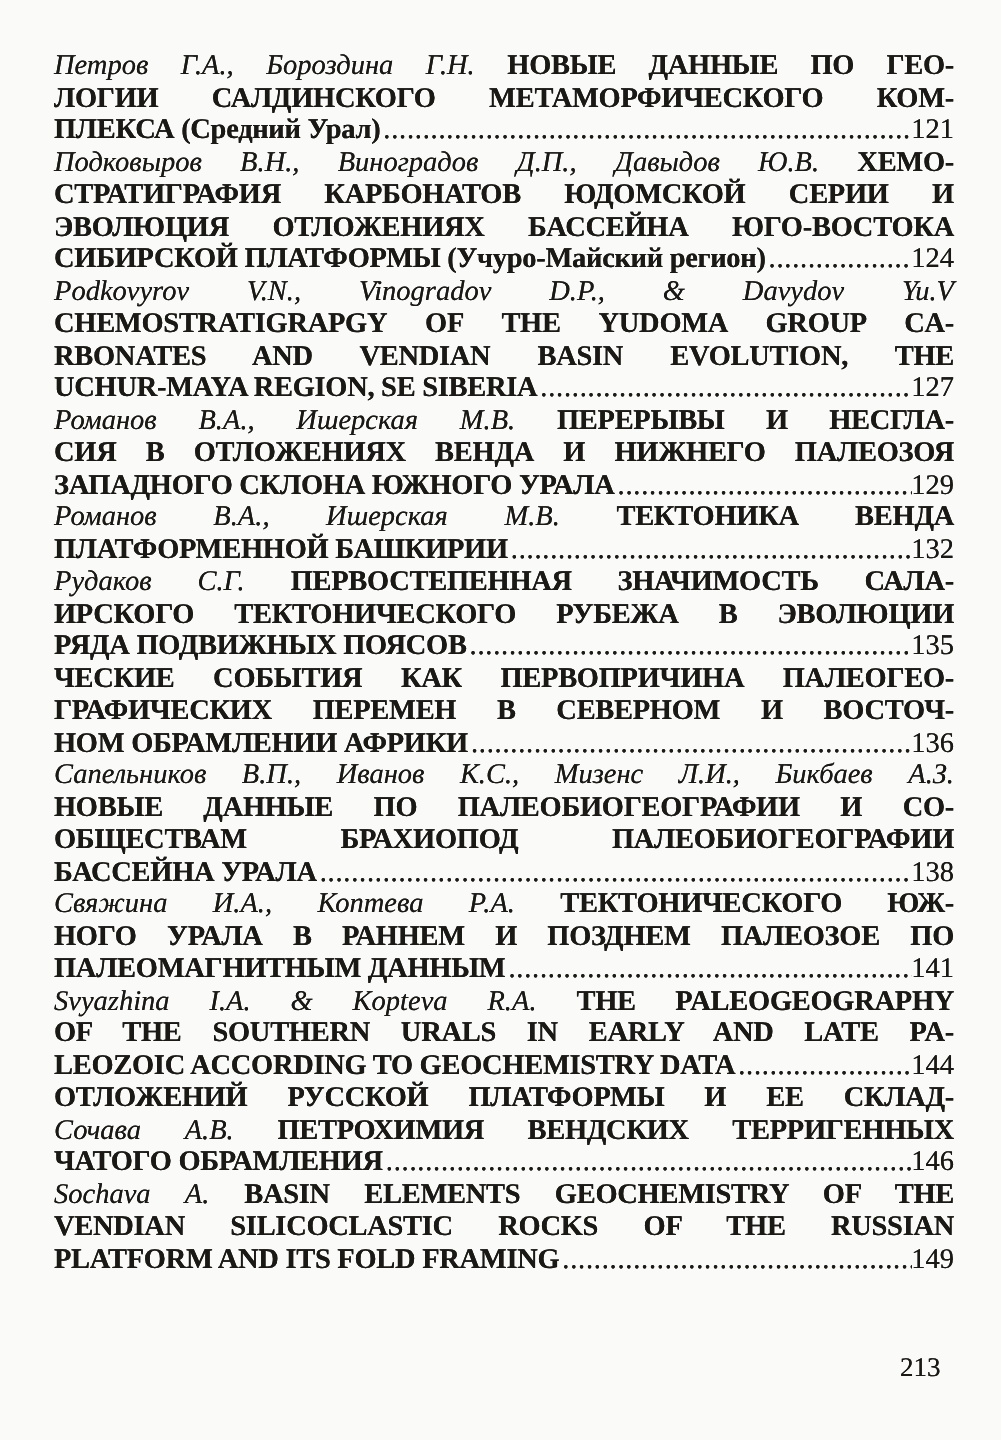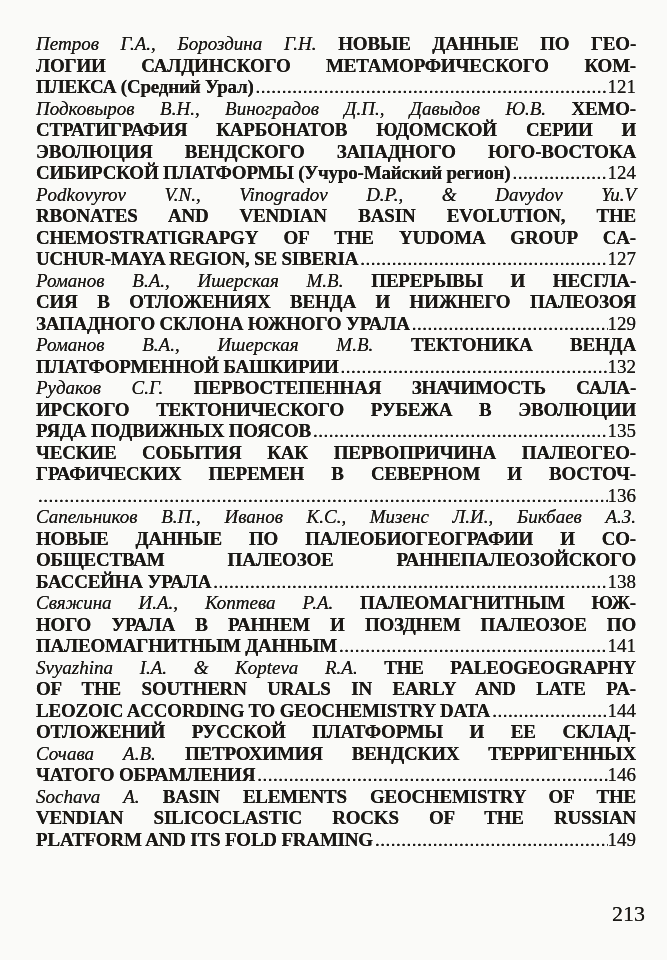--- a/index.html
+++ b/index.html
@@ -62,49 +62,49 @@
     letter-spacing: 0.5px;
     margin-left: 2px;
   }
   .pagenum {
     font-weight: 400;
     white-space: nowrap;
   }
   .folio {
     position: absolute;
     top: 901px;
-    right: 22px;
-    font-size: 22px;
+    right: 40px;
+    font-size: 18px;
     font-weight: 400;
     text-shadow: 0 0 0.3px currentColor;
   }
 </style>
 </head>
 <body>
 
 <div class="page">
   <div class="toc">
       <div class="line justify"><span class="text"><span class="seg-italic">Петров Г.А., Бороздина Г.Н.</span> <span class="seg-bold">НОВЫЕ ДАННЫЕ ПО ГЕО-</span></span></div>
       <div class="line justify"><span class="text"><span class="seg-bold">ЛОГИИ САЛДИНСКОГО МЕТАМОРФИЧЕСКОГО КОМ-</span></span></div>
       <div class="line has-page">
         <span class="text"><span class="seg-bold">ПЛЕКСА (Средний Урал)</span></span>
         <span class="leader">....................................................................................................................................................................................</span>
         <span class="pagenum">121</span>
       </div>
       <div class="line justify"><span class="text"><span class="seg-italic">Подковыров В.Н., Виноградов Д.П., Давыдов Ю.В.</span> <span class="seg-bold">ХЕМО-</span></span></div>
       <div class="line justify"><span class="text"><span class="seg-bold">СТРАТИГРАФИЯ КАРБОНАТОВ ЮДОМСКОЙ СЕРИИ И</span></span></div>
-      <div class="line justify"><span class="text"><span class="seg-bold">ЭВОЛЮЦИЯ ВЕНДСКОГО ЗАПАДНОГО ЮГО-ВОСТОКА</span></span></div>
+      <div class="line justify"><span class="text"><span class="seg-bold">ЭВОЛЮЦИЯ ОТЛОЖЕНИЯХ БАССЕЙНА ЮГО-ВОСТОКА</span></span></div>
       <div class="line has-page">
         <span class="text"><span class="seg-bold">СИБИРСКОЙ ПЛАТФОРМЫ (Учуро-Майский регион)</span></span>
         <span class="leader">....................................................................................................................................................................................</span>
         <span class="pagenum">124</span>
       </div>
       <div class="line justify"><span class="text"><span class="seg-italic">Podkovyrov V.N., Vinogradov D.P., &amp; Davydov Yu.V</span></span></div>
+      <div class="line justify"><span class="text"><span class="seg-bold">CHEMOSTRATIGRAPGY OF THE YUDOMA GROUP CA-</span></span></div>
       <div class="line justify"><span class="text"><span class="seg-bold">RBONATES AND VENDIAN BASIN EVOLUTION, THE</span></span></div>
-      <div class="line justify"><span class="text"><span class="seg-bold">CHEMOSTRATIGRAPGY OF THE YUDOMA GROUP CA-</span></span></div>
       <div class="line has-page">
         <span class="text"><span class="seg-bold">UCHUR-MAYA REGION, SE SIBERIA</span></span>
         <span class="leader">....................................................................................................................................................................................</span>
         <span class="pagenum">127</span>
       </div>
       <div class="line justify"><span class="text"><span class="seg-italic">Романов В.А., Ишерская М.В.</span> <span class="seg-bold">ПЕРЕРЫВЫ И НЕСГЛА-</span></span></div>
       <div class="line justify"><span class="text"><span class="seg-bold">СИЯ В ОТЛОЖЕНИЯХ ВЕНДА И НИЖНЕГО ПАЛЕОЗОЯ</span></span></div>
       <div class="line has-page">
         <span class="text"><span class="seg-bold">ЗАПАДНОГО СКЛОНА ЮЖНОГО УРАЛА</span></span>
         <span class="leader">....................................................................................................................................................................................</span>
@@ -119,32 +119,33 @@
       <div class="line justify"><span class="text"><span class="seg-italic">Рудаков С.Г.</span> <span class="seg-bold">ПЕРВОСТЕПЕННАЯ ЗНАЧИМОСТЬ САЛА-</span></span></div>
       <div class="line justify"><span class="text"><span class="seg-bold">ИРСКОГО ТЕКТОНИЧЕСКОГО РУБЕЖА В ЭВОЛЮЦИИ</span></span></div>
       <div class="line has-page">
         <span class="text"><span class="seg-bold">РЯДА ПОДВИЖНЫХ ПОЯСОВ</span></span>
         <span class="leader">....................................................................................................................................................................................</span>
         <span class="pagenum">135</span>
       </div>
       <div class="line justify"><span class="text"><span class="seg-bold">ЧЕСКИЕ СОБЫТИЯ КАК ПЕРВОПРИЧИНА ПАЛЕОГЕО-</span></span></div>
       <div class="line justify"><span class="text"><span class="seg-bold">ГРАФИЧЕСКИХ ПЕРЕМЕН В СЕВЕРНОМ И ВОСТОЧ-</span></span></div>
       <div class="line has-page">
+        <span class="text"><span class="seg-bold">НОМ ОБРАМЛЕНИИ АФРИКИ</span></span>
         <span class="leader">....................................................................................................................................................................................</span>
         <span class="pagenum">136</span>
       </div>
       <div class="line justify"><span class="text"><span class="seg-italic">Сапельников В.П., Иванов К.С., Мизенс Л.И., Бикбаев А.З.</span></span></div>
       <div class="line justify"><span class="text"><span class="seg-bold">НОВЫЕ ДАННЫЕ ПО ПАЛЕОБИОГЕОГРАФИИ И СО-</span></span></div>
-      <div class="line justify"><span class="text"><span class="seg-bold">ОБЩЕСТВАМ ПАЛЕОЗОЕ РАННЕПАЛЕОЗОЙСКОГО</span></span></div>
+      <div class="line justify"><span class="text"><span class="seg-bold">ОБЩЕСТВАМ БРАХИОПОД ПАЛЕОБИОГЕОГРАФИИ</span></span></div>
       <div class="line has-page">
         <span class="text"><span class="seg-bold">БАССЕЙНА УРАЛА</span></span>
         <span class="leader">....................................................................................................................................................................................</span>
         <span class="pagenum">138</span>
       </div>
-      <div class="line justify"><span class="text"><span class="seg-italic">Свяжина И.А., Коптева Р.А.</span> <span class="seg-bold">ПАЛЕОМАГНИТНЫМ ЮЖ-</span></span></div>
+      <div class="line justify"><span class="text"><span class="seg-italic">Свяжина И.А., Коптева Р.А.</span> <span class="seg-bold">ТЕКТОНИЧЕСКОГО ЮЖ-</span></span></div>
       <div class="line justify"><span class="text"><span class="seg-bold">НОГО УРАЛА В РАННЕМ И ПОЗДНЕМ ПАЛЕОЗОЕ ПО</span></span></div>
       <div class="line has-page">
         <span class="text"><span class="seg-bold">ПАЛЕОМАГНИТНЫМ ДАННЫМ</span></span>
         <span class="leader">....................................................................................................................................................................................</span>
         <span class="pagenum">141</span>
       </div>
       <div class="line justify"><span class="text"><span class="seg-italic">Svyazhina I.A. &amp; Kopteva R.A.</span> <span class="seg-bold">THE PALEOGEOGRAPHY</span></span></div>
       <div class="line justify"><span class="text"><span class="seg-bold">OF THE SOUTHERN URALS IN EARLY AND LATE PA-</span></span></div>
       <div class="line has-page">
         <span class="text"><span class="seg-bold">LEOZOIC ACCORDING TO GEOCHEMISTRY DATA</span></span>

